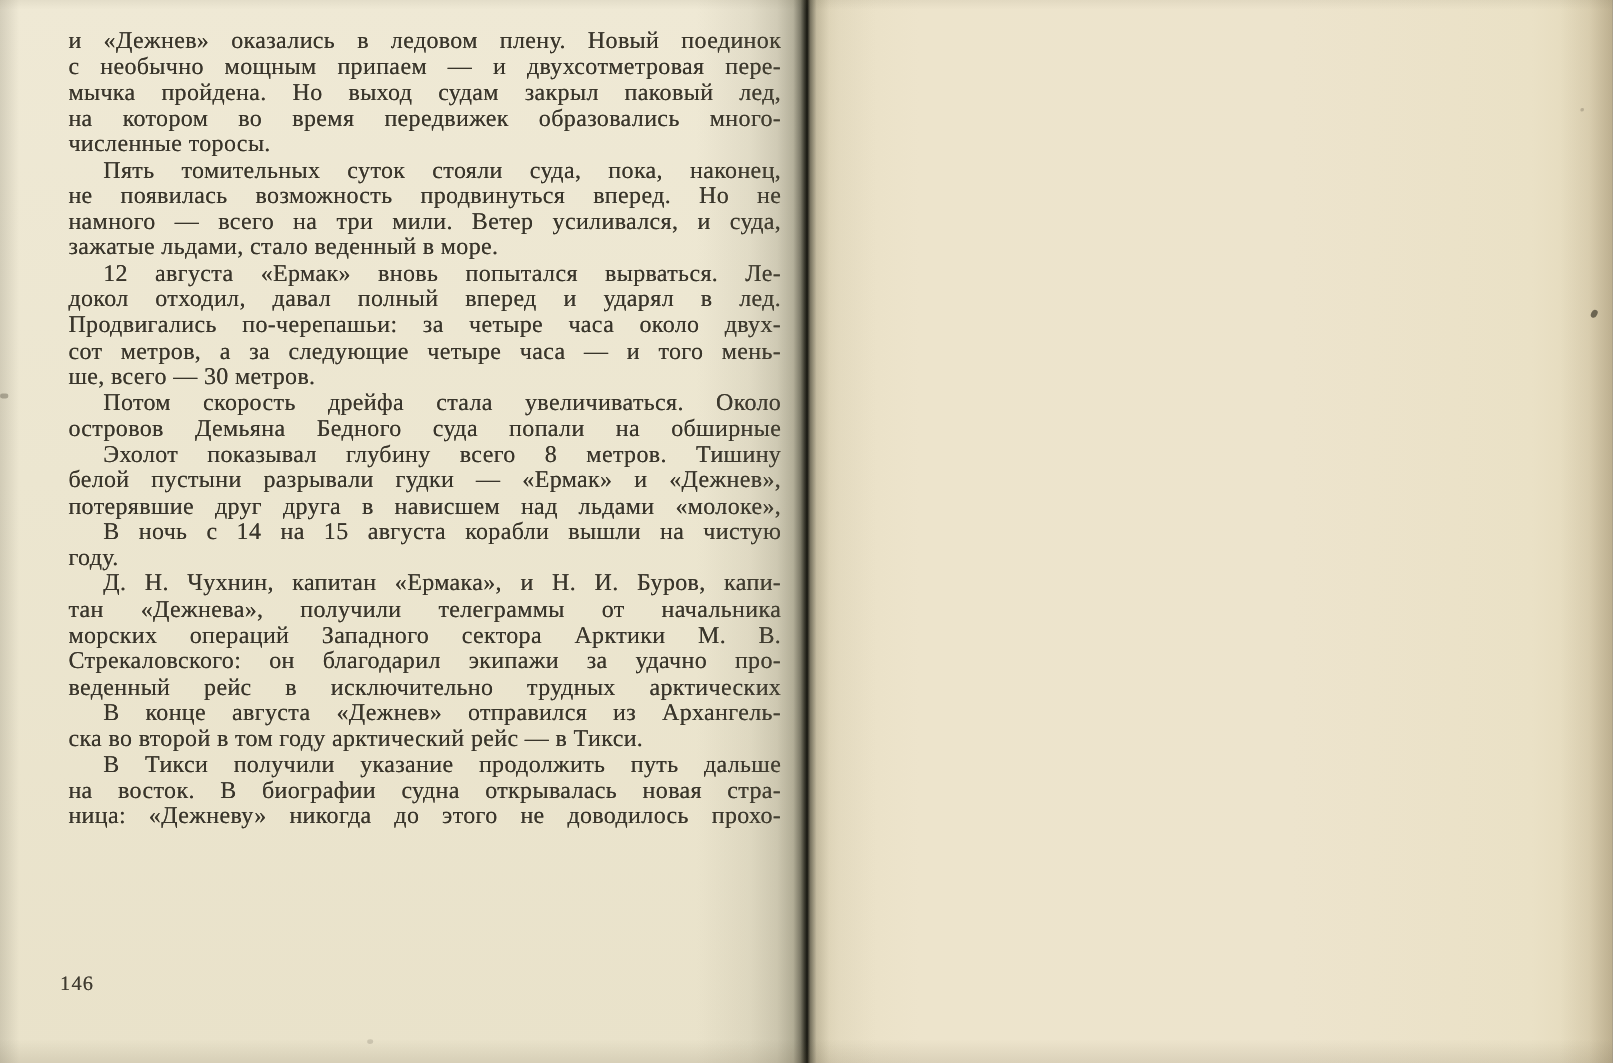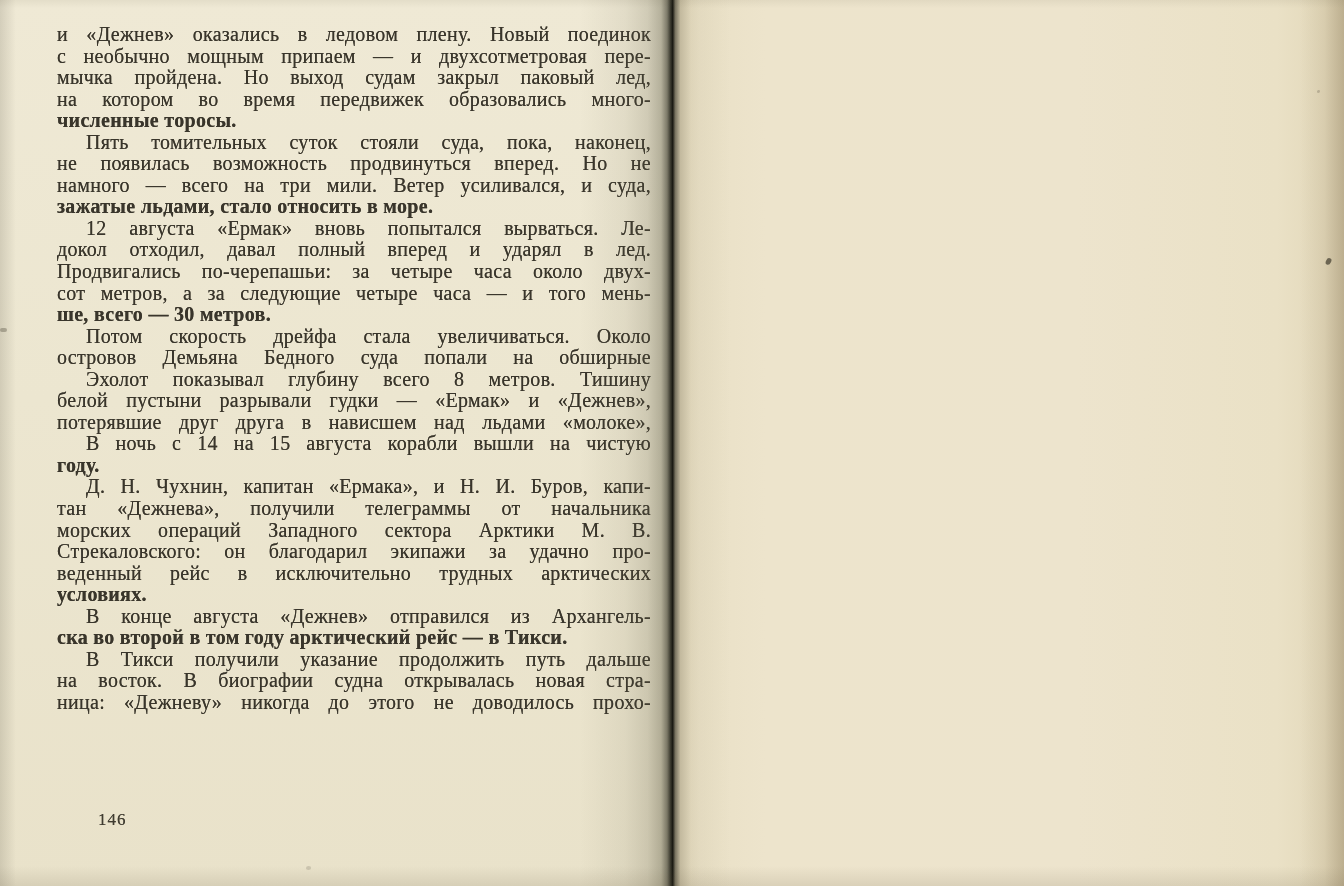--- a/index.html
+++ b/index.html
@@ -69,29 +69,28 @@
     font-size:20px;
     line-height:21.55px;
     letter-spacing:0.3px;
     color:var(--ink);
     text-align:justify;
     text-align-last:justify;
     text-justify:inter-word;
     white-space:normal;
     text-shadow:0 0 0.5px rgba(58,54,44,0.85);
   }
-  .line.last{text-align-last:left;font-weight:bold;}
+  .line.last{text-align-last:left;}
   .line.indent{text-indent:29px;}
   
   .page-number{
     position:absolute;
     font-size:17px;letter-spacing:1px;
     color:#3f3b30;
     text-shadow:0 0 0.5px rgba(60,56,46,0.8);
-    margin-left:48px;
   }
   .page-number.left-num{left:50px;top:810px;}
   
   .speck{position:absolute;pointer-events:none;background:#4a4436;border-radius:50% 40% 55% 45%;}
   .speck.s1{left:1326px;top:258px;width:5px;height:7px;opacity:.75;transform:rotate(25deg);}
   .speck.s2{left:0px;top:328px;width:7px;height:4px;opacity:.35;border-radius:2px;}
   .speck.s3{left:306px;top:866px;width:5px;height:4px;opacity:.18;}
   .speck.s4{left:1317px;top:90px;width:3px;height:3px;opacity:.25;}
 </style>
 </head>
@@ -105,21 +104,21 @@
           <div class="line">и «Дежнев» оказались в ледовом плену. Новый поединок</div>
           <div class="line">с необычно мощным припаем — и двухсотметровая пере-</div>
           <div class="line">мычка пройдена. Но выход судам закрыл паковый лед,</div>
           <div class="line">на котором во время передвижек образовались много-</div>
           <div class="line last">численные торосы.</div>
         </div>
         <div class="paragraph">
           <div class="line indent">Пять томительных суток стояли суда, пока, наконец,</div>
           <div class="line">не появилась возможность продвинуться вперед. Но не</div>
           <div class="line">намного — всего на три мили. Ветер усиливался, и суда,</div>
-          <div class="line last">зажатые льдами, стало относить в море.</div>
+          <div class="line last">зажатые льдами, стало веденный в море.</div>
         </div>
         <div class="paragraph">
           <div class="line indent">12 августа «Ермак» вновь попытался вырваться. Ле-</div>
           <div class="line">докол отходил, давал полный вперед и ударял в лед.</div>
           <div class="line">Продвигались по-черепашьи: за четыре часа около двух-</div>
           <div class="line">сот метров, а за следующие четыре часа — и того мень-</div>
           <div class="line last">ше, всего — 30 метров.</div>
         </div>
         <div class="paragraph">
           <div class="line indent">Потом скорость дрейфа стала увеличиваться. Около</div>
@@ -133,21 +132,20 @@
         <div class="paragraph">
           <div class="line indent">В ночь с 14 на 15 августа корабли вышли на чистую</div>
           <div class="line last">году.</div>
         </div>
         <div class="paragraph">
           <div class="line indent">Д. Н. Чухнин, капитан «Ермака», и Н. И. Буров, капи-</div>
           <div class="line">тан «Дежнева», получили телеграммы от начальника</div>
           <div class="line">морских операций Западного сектора Арктики М. В.</div>
           <div class="line">Стрекаловского: он благодарил экипажи за удачно про-</div>
           <div class="line">веденный рейс в исключительно трудных арктических</div>
-          <div class="line last">условиях.</div>
         </div>
         <div class="paragraph">
           <div class="line indent">В конце августа «Дежнев» отправился из Архангель-</div>
           <div class="line last">ска во второй в том году арктический рейс — в Тикси.</div>
         </div>
         <div class="paragraph">
           <div class="line indent">В Тикси получили указание продолжить путь дальше</div>
           <div class="line">на восток. В биографии судна открывалась новая стра-</div>
           <div class="line">ница: «Дежневу» никогда до этого не доводилось прохо-</div>
         </div>

